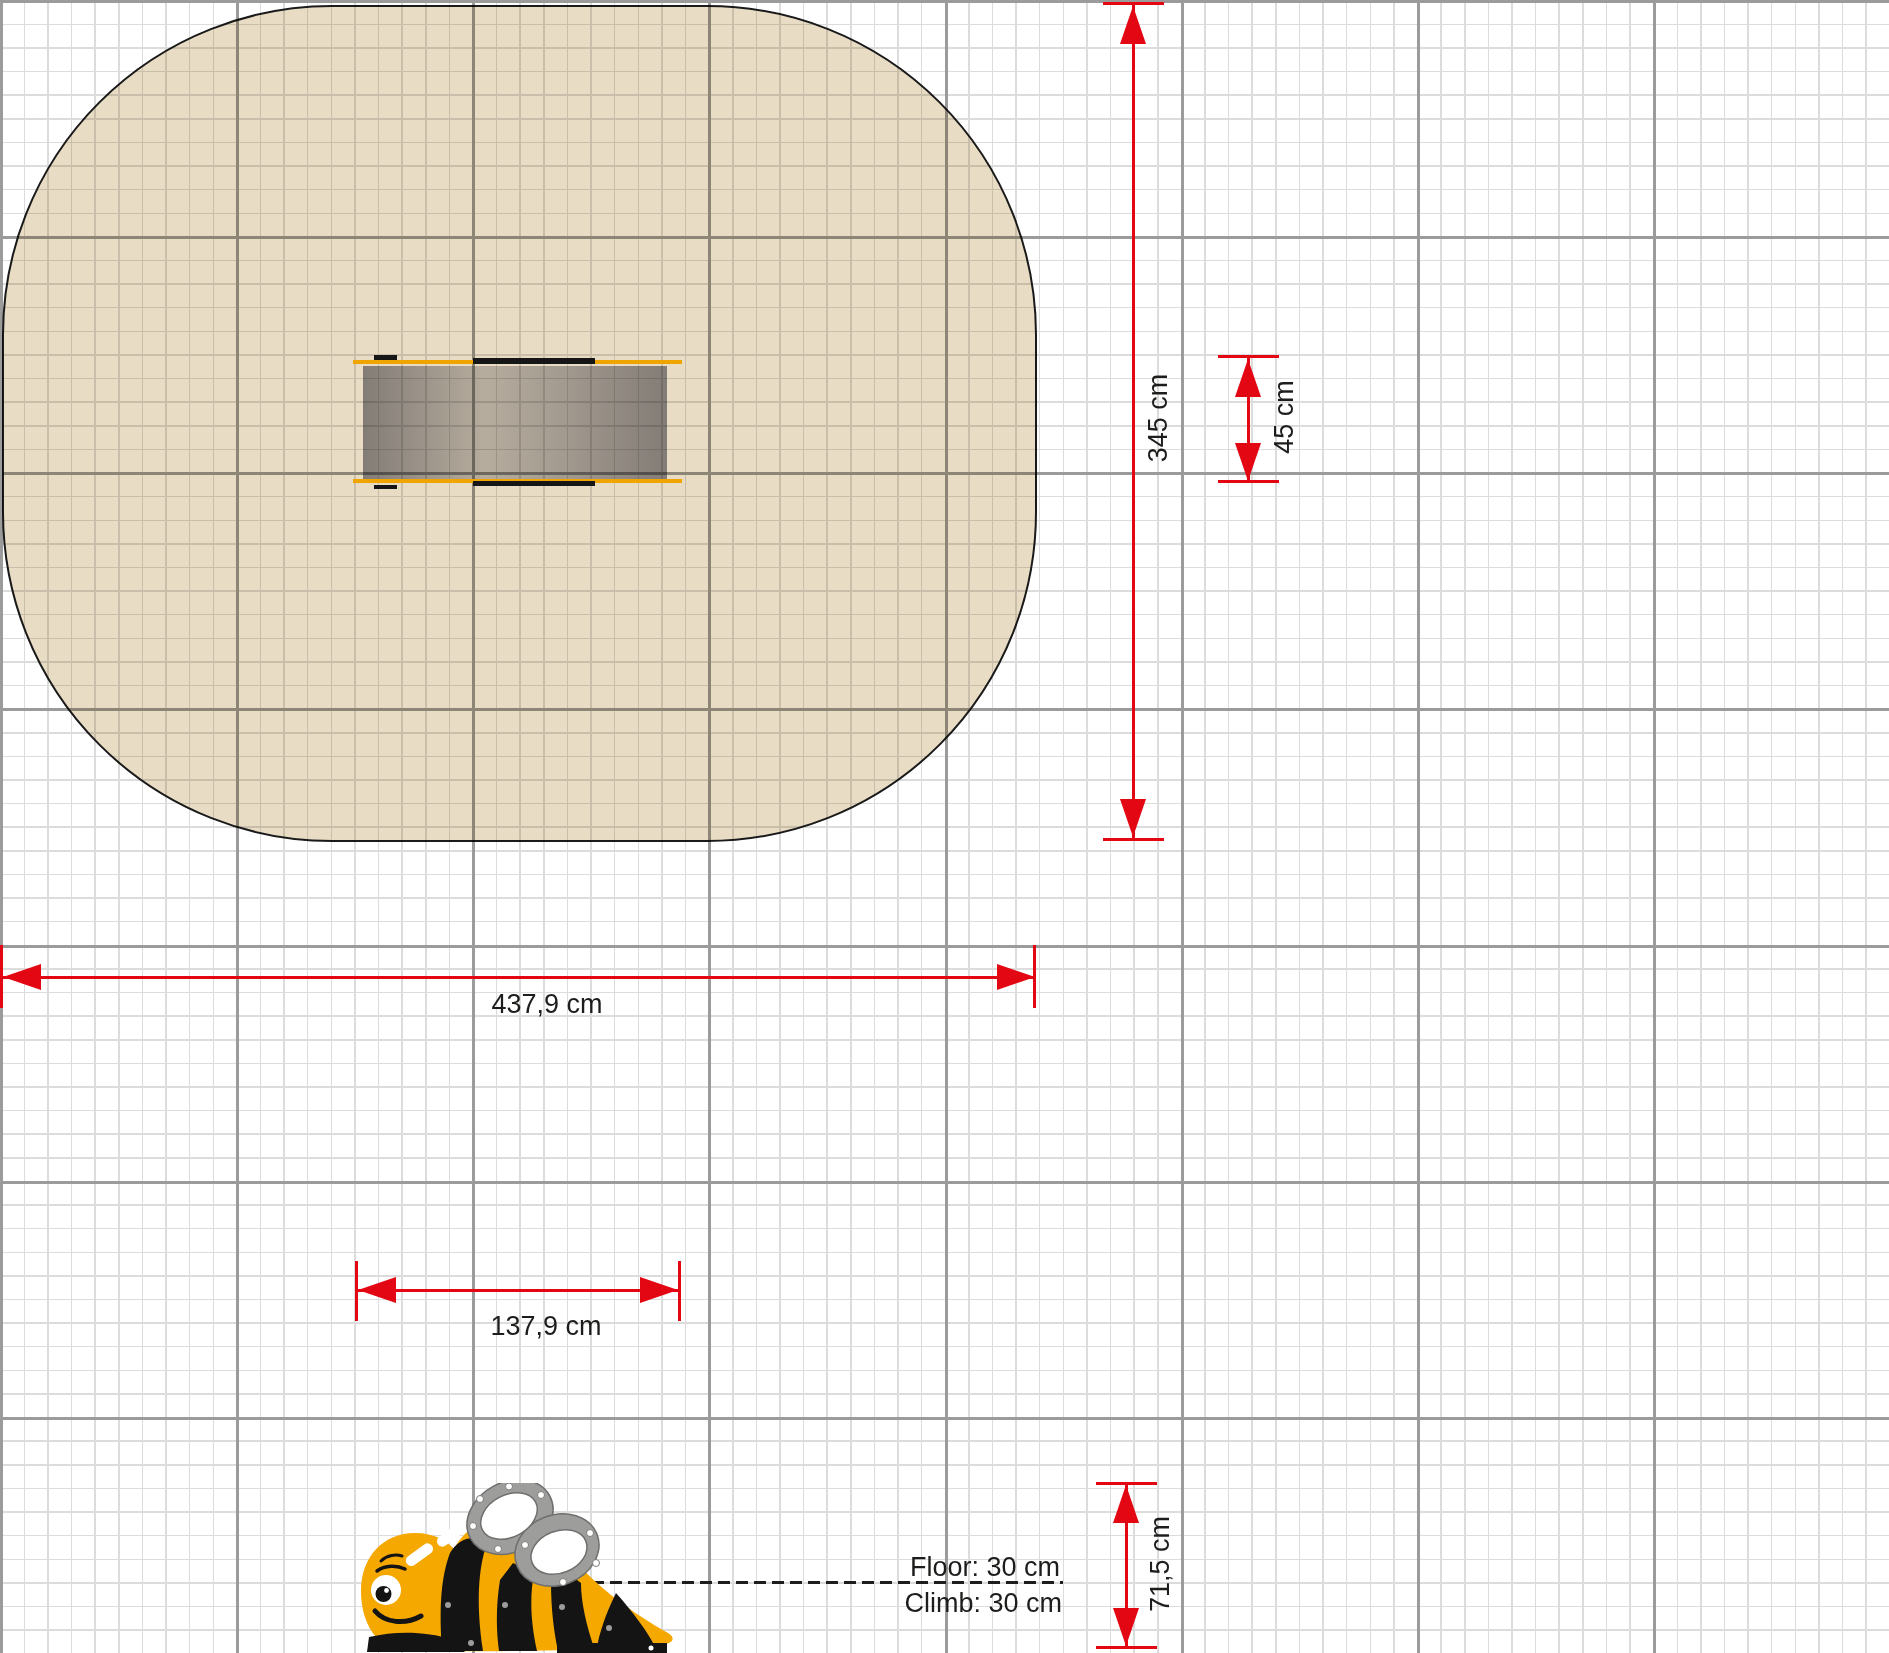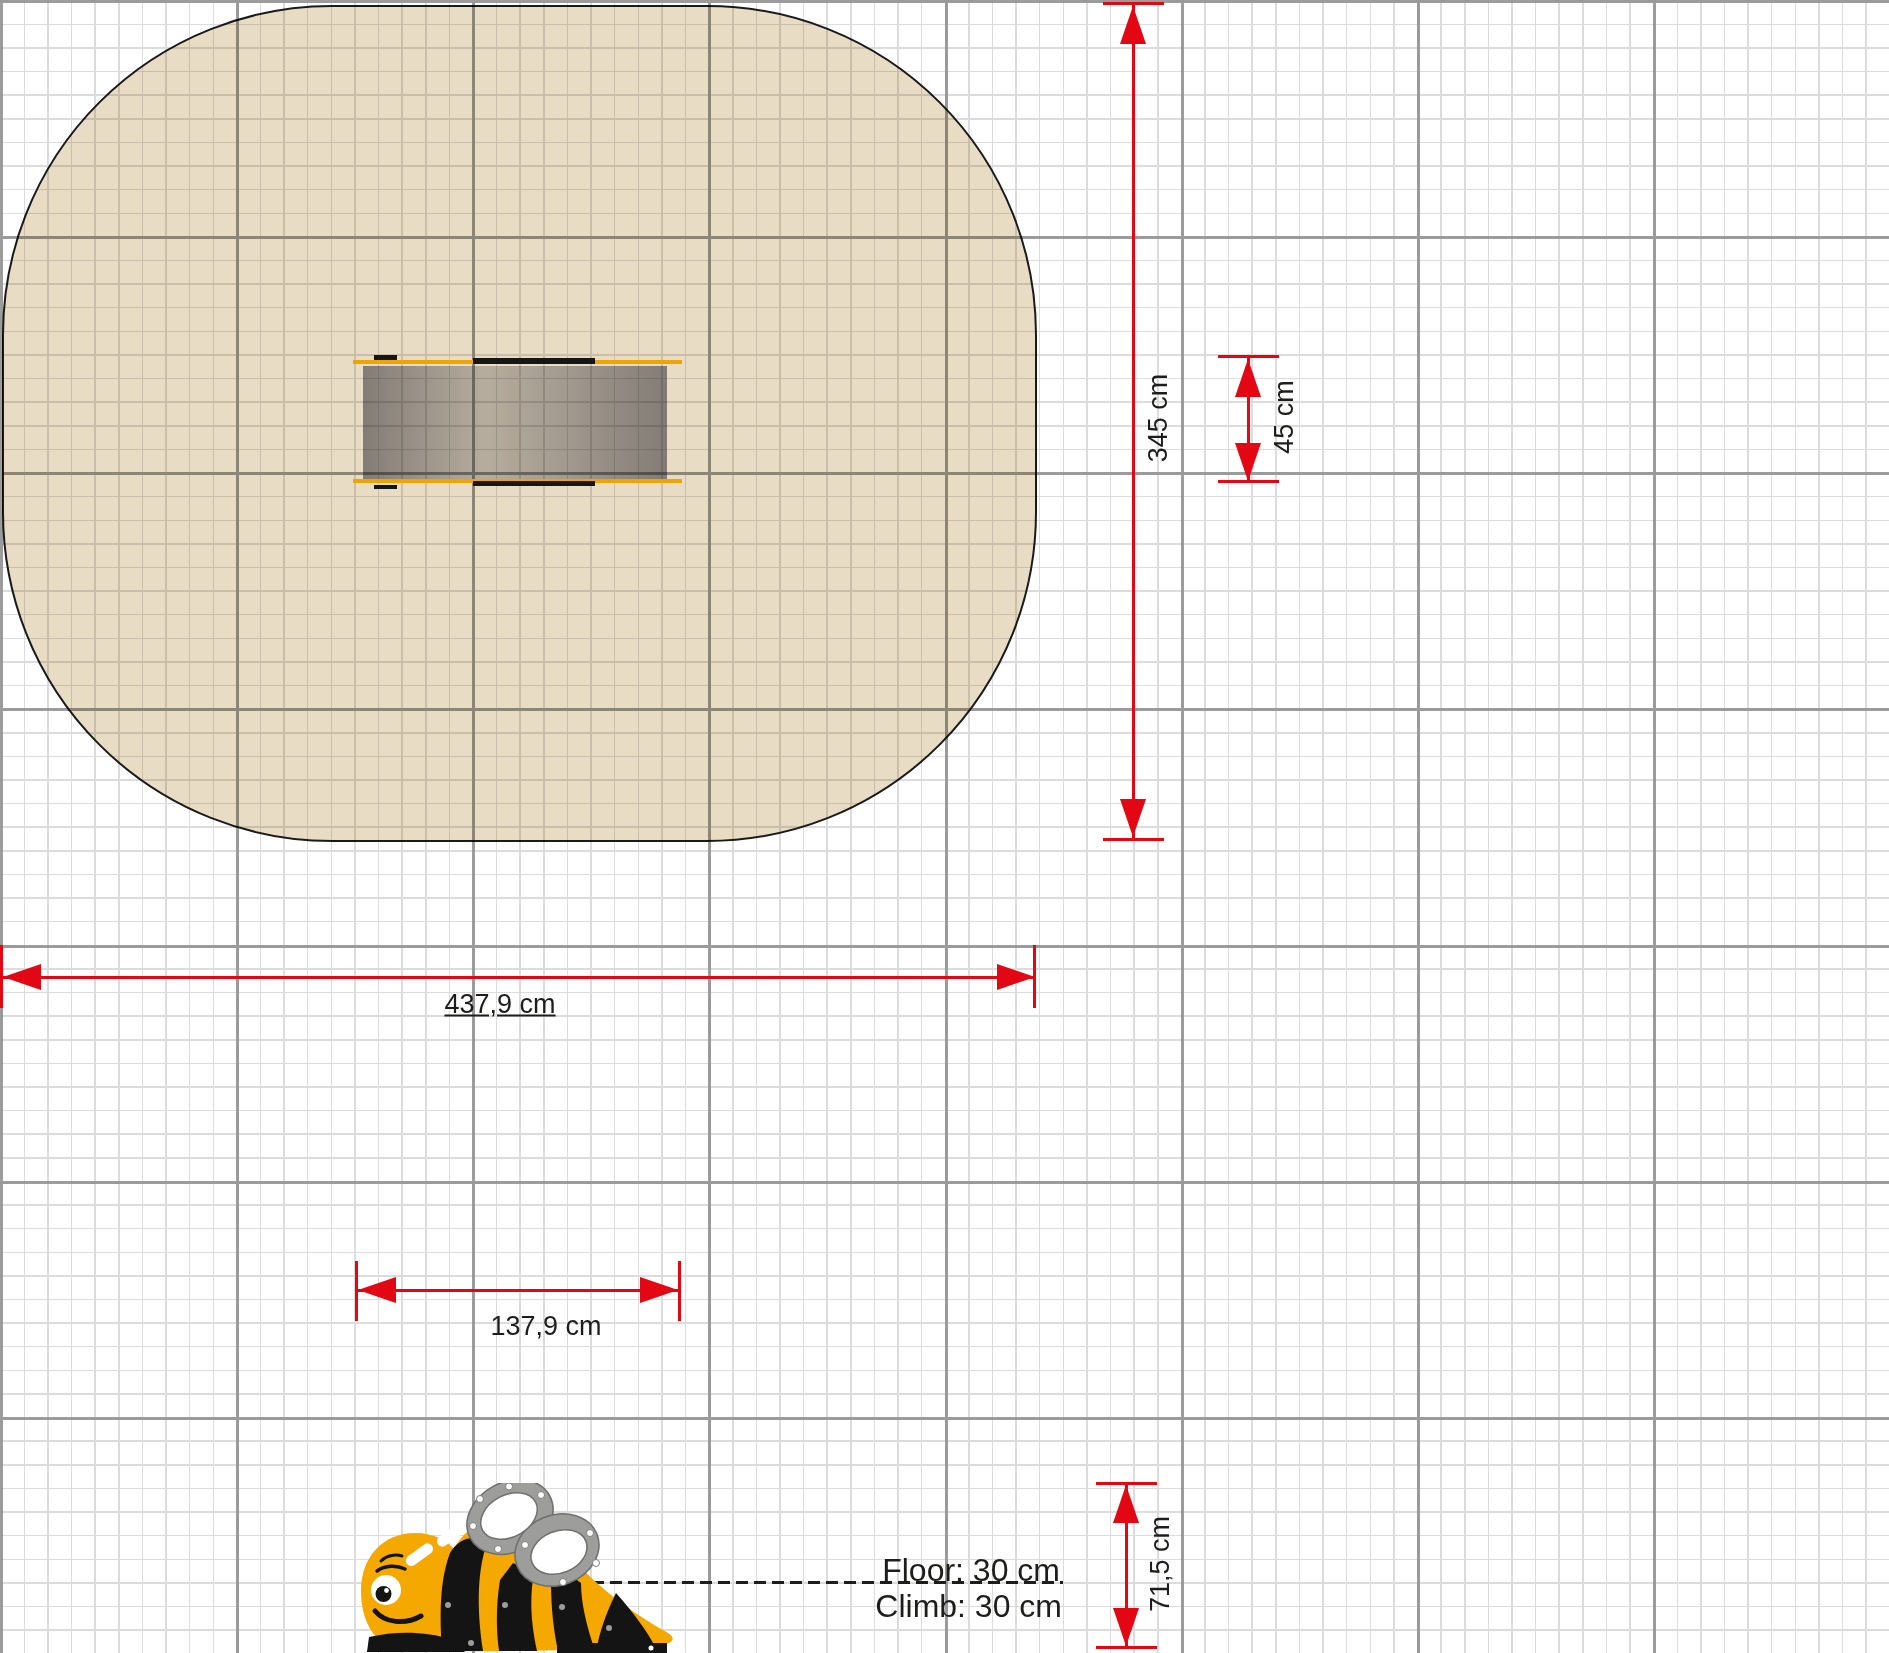--- a/index.html
+++ b/index.html
@@ -43,21 +43,21 @@
   .arr.up{border-left:13px solid transparent;border-right:13px solid transparent;border-bottom:38px solid #e30613;}
   .arr.down{border-left:13px solid transparent;border-right:13px solid transparent;border-top:38px solid #e30613;}
   .arr.left{border-top:13px solid transparent;border-bottom:13px solid transparent;border-right:38px solid #e30613;}
   .arr.right{border-top:13px solid transparent;border-bottom:13px solid transparent;border-left:38px solid #e30613;}
   .dim-label{
     position:absolute;font-size:27px;color:#1d1d1b;white-space:nowrap;
     transform:translate(-50%,-50%);
   }
   .dim-label.rot{transform:translate(-50%,-50%) rotate(-90deg);}
   .note{
-    position:absolute;font-size:32px;color:#1d1d1b;white-space:nowrap;text-align:right;
+    position:absolute;font-size:27px;color:#1d1d1b;white-space:nowrap;text-align:right;
   }
   .dashline{
     position:absolute;left:448px;top:1581px;width:615px;height:3px;
     background-image:repeating-linear-gradient(90deg,#1d1d1b 0,#1d1d1b 12px,transparent 12px,transparent 18px);
   }
   .bee{position:absolute;left:353px;top:1483px;width:326px;height:172px;}
 </style>
 </head>
 <body>
 
@@ -94,21 +94,21 @@
     <div class="arr down" style="left:1235px;top:443px;"></div>
     <div class="dim-label rot" style="left:1284px;top:417px;">45 cm</div>
   </div>
 
   <div>
     <div class="dim-h red" style="left:3px;top:975.5px;width:1032px;"></div>
     <div class="tick-v red" style="left:0px;top:945px;"></div>
     <div class="tick-v red" style="left:1033px;top:945px;"></div>
     <div class="arr left" style="left:3px;top:964px;"></div>
     <div class="arr right" style="left:997px;top:964px;"></div>
-    <div class="dim-label" style="left:500px;top:1004px;text-decoration:underline;">437,9 cm</div>
+    <div class="dim-label" style="left:547px;top:1004px;">437,9 cm</div>
   </div>
 
   <div>
     <div class="dim-h red" style="left:357px;top:1288.5px;width:322px;"></div>
     <div class="tick-v red" style="left:355px;top:1261px;height:60px;"></div>
     <div class="tick-v red" style="left:677.5px;top:1261px;height:60px;"></div>
     <div class="arr left" style="left:358px;top:1277px;"></div>
     <div class="arr right" style="left:640px;top:1277px;"></div>
     <div class="dim-label" style="left:528px;top:1326px;padding-left:36px;">137,9 cm</div>
   </div>

